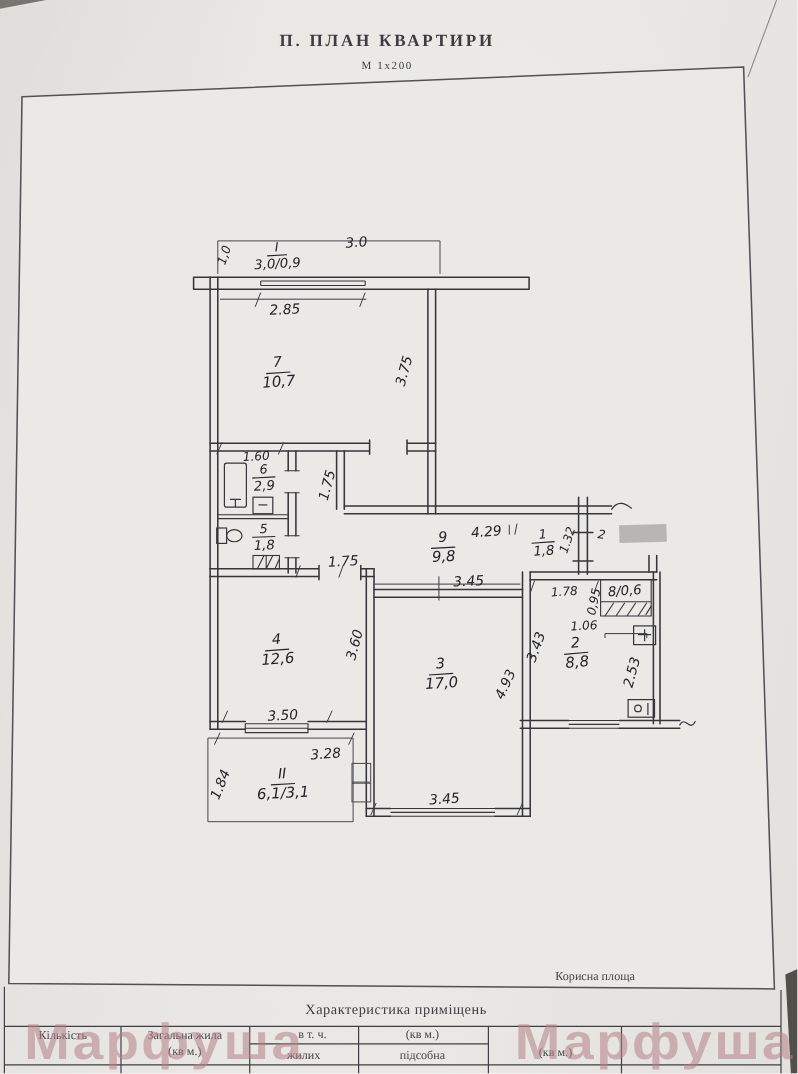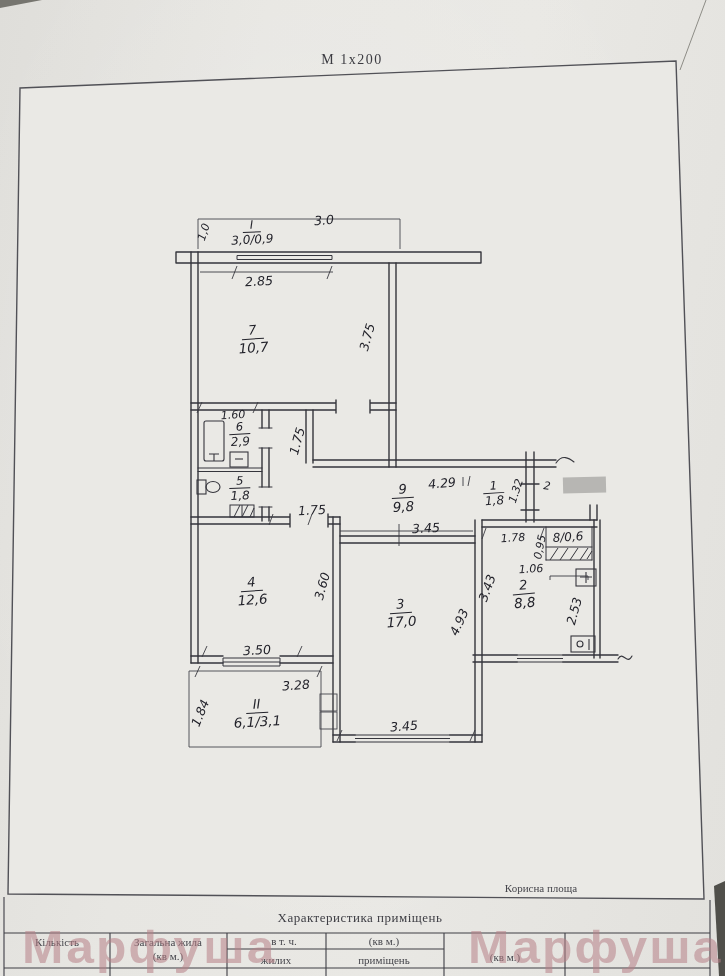--- a/index.html
+++ b/index.html
@@ -8,21 +8,21 @@
     background:
       radial-gradient(ellipse at 45% 40%, rgba(255,255,255,0.25), rgba(0,0,0,0) 70%),
       linear-gradient(100deg,#dfdeda 0%, #e7e6e2 30%, #e9e8e4 60%, #e2e1dd 100%);
     font-family:"DejaVu Sans", sans-serif;
   }
   svg{position:absolute; left:0; top:0;}
   .abs{position:absolute; transform:translate(-50%,-50%); white-space:nowrap;}
   
   .print{font-family:"Liberation Serif", serif; color:#3c3c42;}
   .title{font-size:15.5px; font-weight:600; letter-spacing:2.5px;}
-  .scale{font-size:14px; letter-spacing:1.5px;}
+  .scale{font-size:10px; letter-spacing:1.5px;}
   .tcell{font-size:11px; color:#46464c;}
   .tcap{font-size:13px; letter-spacing:0.5px; color:#3e3e44;}
   
   .hand{font-style:italic; color:#23232b;}
   .rlabel{text-align:center; line-height:1.12; font-size:13.5px;}
   .rlabel .num{display:inline-block; padding:0 7px 0; border-bottom:1.3px solid #23232b; font-size:13px;}
   .rlabel .area{display:block; padding-top:1.5px;}
   .rlabel.sm{font-size:12px;} .rlabel.sm .num{font-size:11.5px;}
   .dim{font-size:12.5px;}
   .dim.sm{font-size:11px;}
@@ -144,20 +144,21 @@
     <rect x="563" y="477" width="43" height="16" fill="#b7b6b3" transform="rotate(-1.5 584 485)"></rect>
 
     <g stroke="#3f3f45" stroke-width="1.1" fill="none">
       <path d="M4,933 H710 M4,968 H710"></path>
       <path d="M4,897 V976 M710,900 V976"></path>
       <path d="M110,933 V976 M227,933 V976 M326,933 V976 M444,933 V976 M565,933 V976"></path>
       <path d="M227,949 H444"></path>
     </g>
   </svg>
 
+  <div class="abs print title" style="left:352px; top:38px;">П. ПЛАН  КВАРТИРИ</div>
   <div class="abs print scale" style="left:352px; top:60px;">М 1х200</div>
 
   <div class="abs hand rlabel sm" style="left:252px; top:233px; transform:translate(-50%,-50%) rotate(-3deg);">
     <span class="num">I</span>
     <span class="area">3,0/0,9</span>
   </div>
   <div class="abs hand rlabel" style="left:253px; top:339px; transform:translate(-50%,-50%) rotate(-4deg);">
     <span class="num">7</span>
     <span class="area">10,7</span>
   </div>
@@ -219,20 +220,20 @@
   <div class="abs hand dim" style="left:200px; top:713px; transform:translate(-50%,-50%) rotate(-68deg);">1.84</div>
 
   <div class="abs print tcap" style="left:360px; top:918px;">Характеристика приміщень</div>
   <div class="abs print tcell" style="left:57px;  top:942px;">Кількість</div>
   <div class="abs print tcell" style="left:57px;  top:1012px;">жилих кімнат</div>
   <div class="abs print tcell" style="left:168px; top:942px;">Загальна жила</div>
   <div class="abs print tcell" style="left:168px; top:956px;">(кв м.)</div>
   <div class="abs print tcell" style="left:284px; top:941px;">в т. ч.</div>
   <div class="abs print tcell" style="left:384px; top:941px;">(кв м.)</div>
   <div class="abs print tcell" style="left:276px; top:960px;">жилих</div>
-  <div class="abs print tcell" style="left:384px; top:960px;">приміщень</div>
+  <div class="abs print tcell" style="left:384px; top:960px;">підсобна</div>
   <div class="abs print tcell" style="left:505px; top:888px;margin-left:36px;">Корисна площа</div>
   <div class="abs print tcell" style="left:505px; top:957px;">(кв м.)</div>
 
   <div class="wm" style="left:22px; top:920px;">Марфуша</div>
   <div class="wm" style="left:468px; top:920px;">Марфуша</div>
 
 </div>
 
 </body></html>

